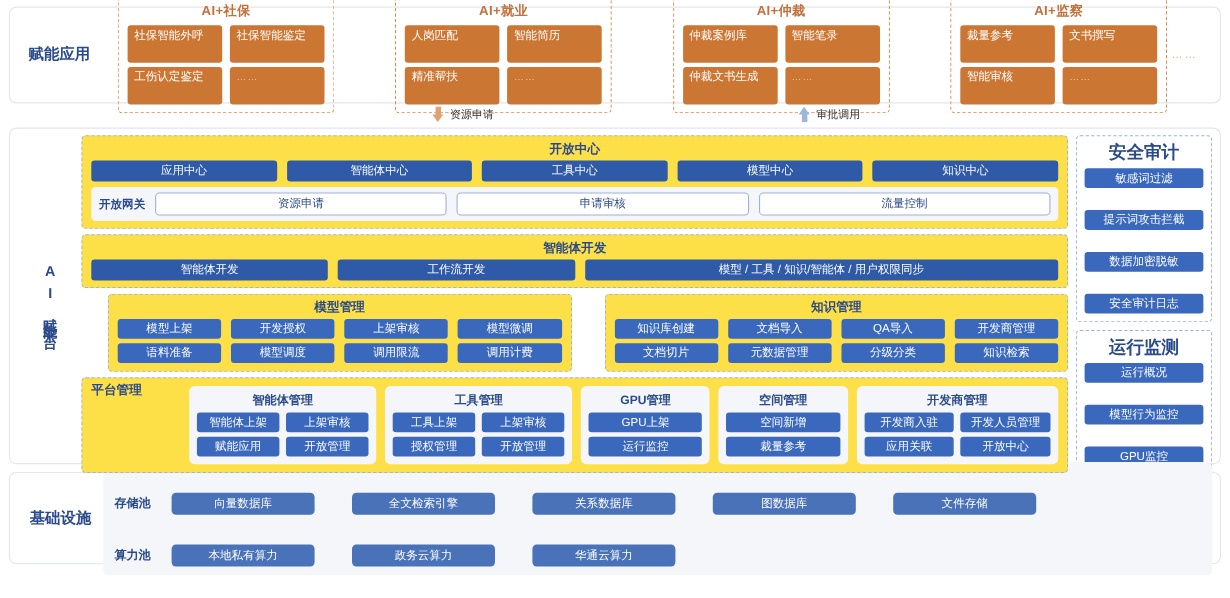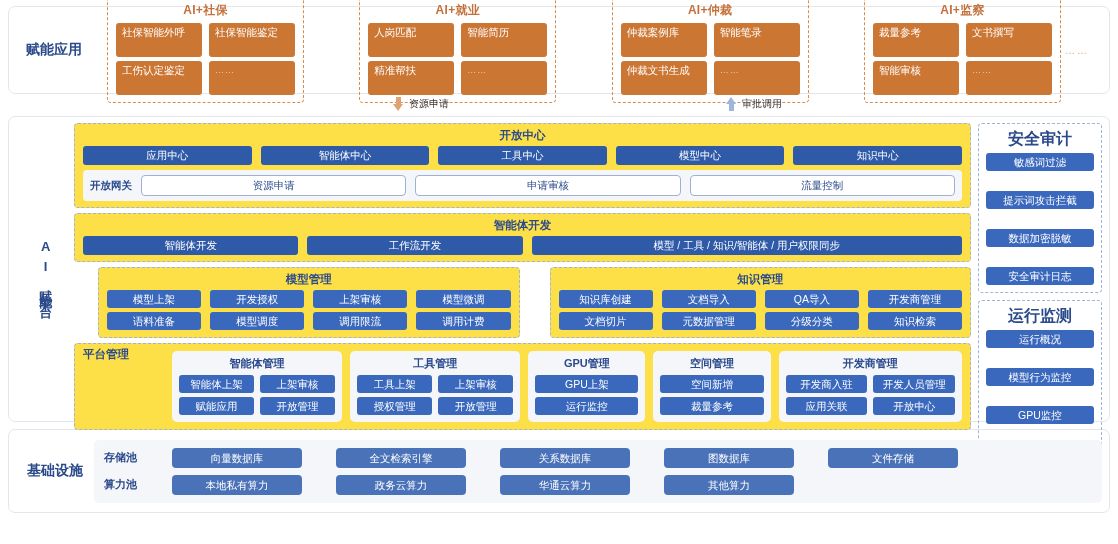--- a/index.html
+++ b/index.html
@@ -138,21 +138,21 @@
     align-items:stretch;flex:1;
   }
   .sidebox .dash-title{margin-bottom:3px;font-size:16px;}
   .sidebox .mpill{margin-top:0;}
   .side-items{display:flex;flex-direction:column;justify-content:space-around;flex:1;gap:20px;}
 
   
   .infra-panel{display:flex;align-items:center;height:84px;padding:0 7px;margin-top:7px;}
   .infra-label{width:78px;font-size:14px;}
   .infra-body{flex:1;display:flex;flex-direction:column;gap:7px;background:#f4f6fa;border-radius:5px;padding:8px 10px;}
-  .infra-row{display:flex;align-items:center;gap:26px;}
+  .infra-row{display:flex;align-items:center;gap:10px;margin-top:20px;}
   .infra-rl{font-weight:bold;font-size:11px;color:#2b4a8b;white-space:nowrap;width:42px;}
   .infra-items{flex:1;display:flex;gap:34px;}
   .ipill{
     flex:1;max-width:130px;background:#4a72b8;color:#fff;border-radius:4px;
     height:20px;line-height:20px;text-align:center;font-size:10.5px;white-space:nowrap;
   }
   .ipill.ghost{visibility:hidden;}
 </style>
 </head>
 <body>
@@ -380,21 +380,20 @@
           <div class="ipill">文件存储</div>
         </div>
       </div>
 
       <div class="infra-row">
         <div class="infra-rl">算力池</div>
         <div class="infra-items">
           <div class="ipill">本地私有算力</div>
           <div class="ipill">政务云算力</div>
           <div class="ipill">华通云算力</div>
-          <div class="ipill">其他算力</div>
           <div class="ipill ghost"></div>
         </div>
       </div>
 
     </div>
   </div>
 
 </div>
 
 </body></html>

